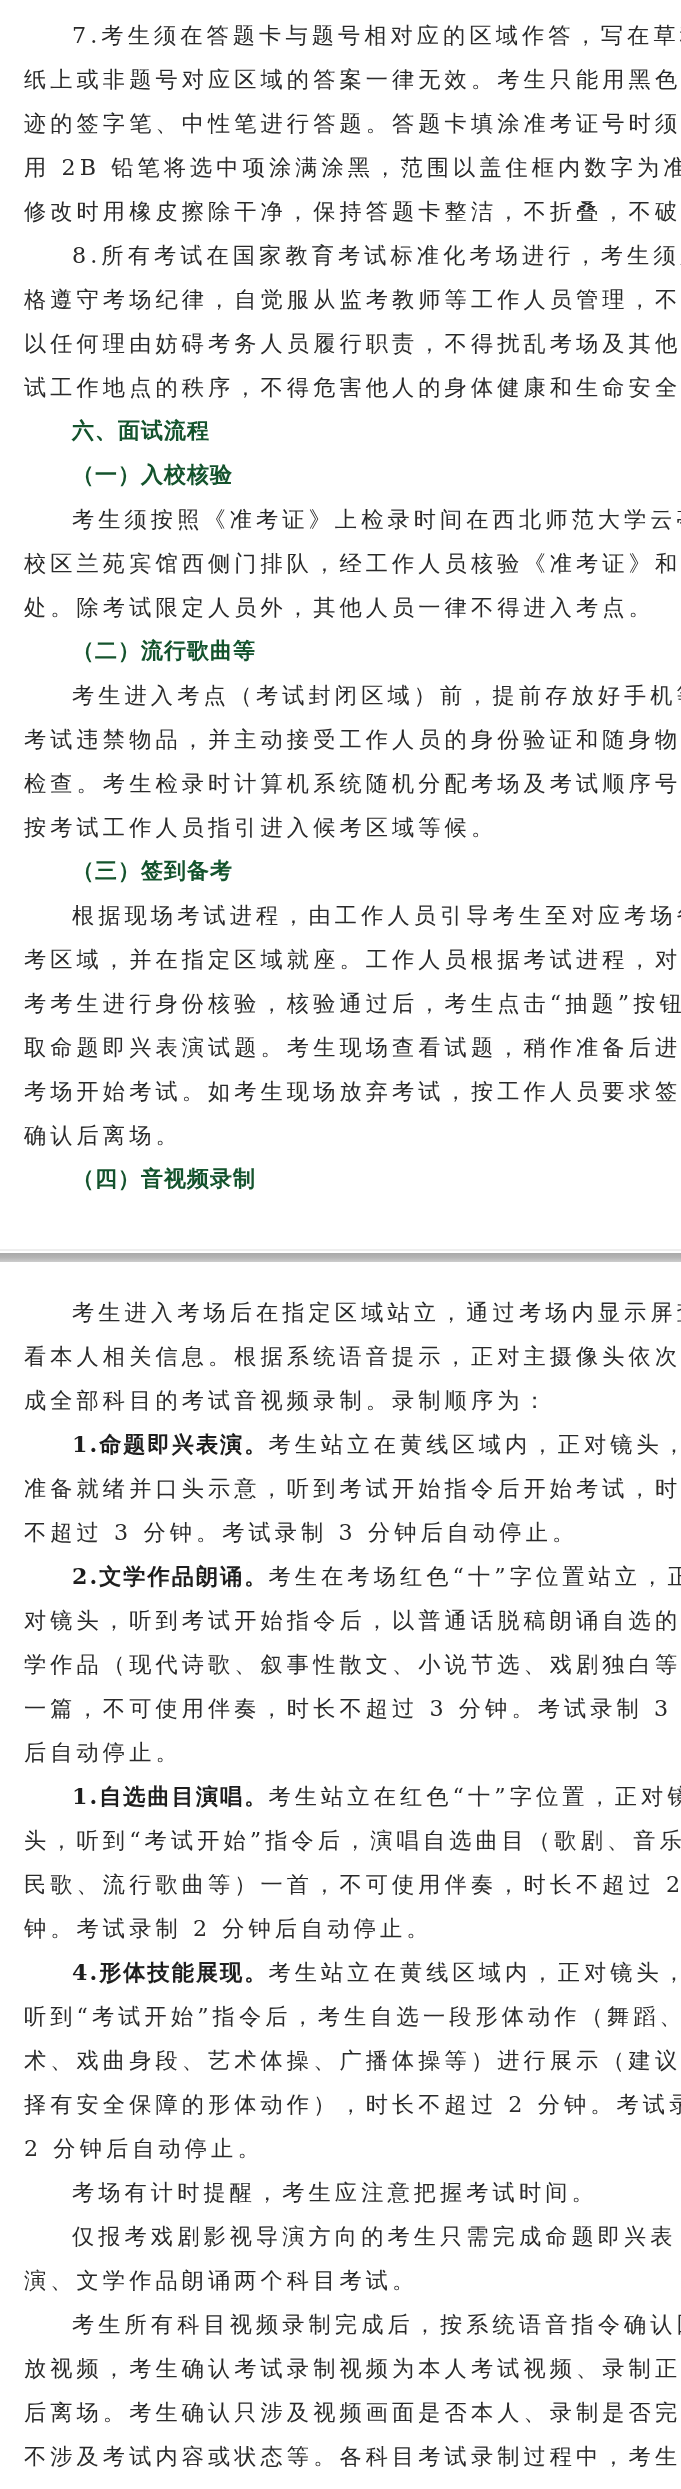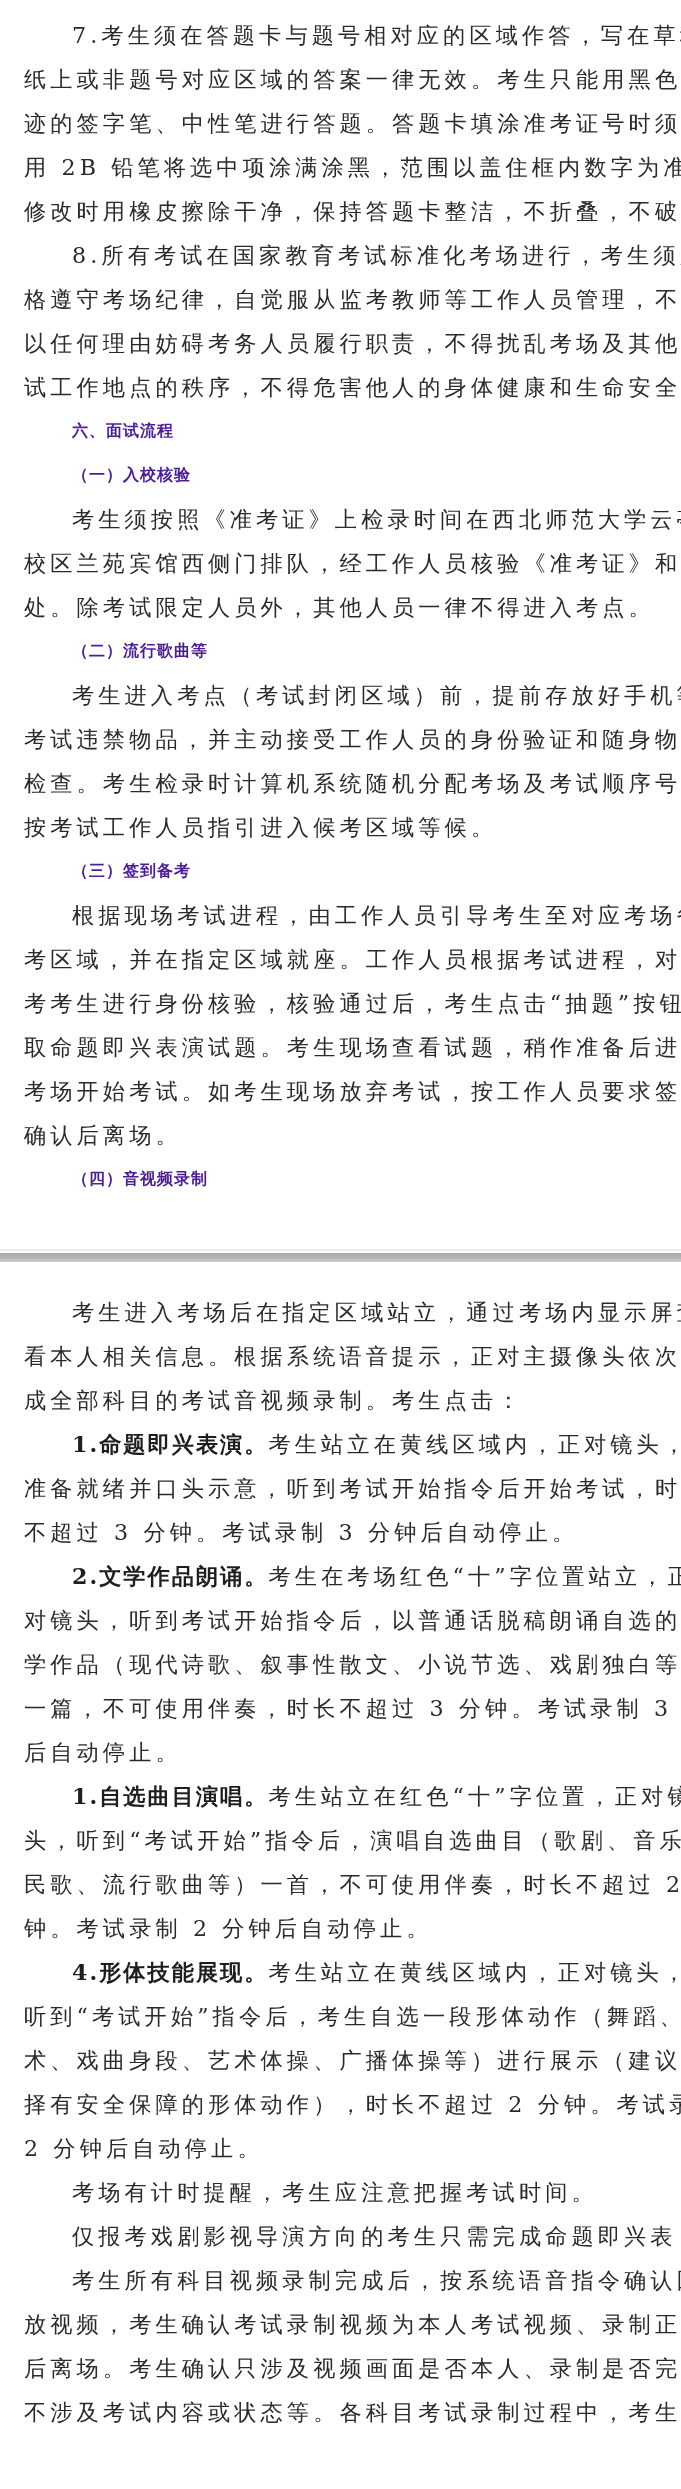--- a/index.html
+++ b/index.html
@@ -31,22 +31,22 @@
     font-size: 22.2px;
     letter-spacing: 4.1px;
     white-space: nowrap;
     overflow: visible;
   }
   .indent { padding-left: 48px; }
   .heading {
     font-family: "DejaVu Sans", "Liberation Sans", sans-serif;
     font-weight: bold;
     letter-spacing: 1px;
-    font-size: 16px;
-    color: #4c1d95;
+    font-size: 22px;
+    color: #14532d;
   }
   .sub-heading { padding-left: 48px; }
   .bold-lead { font-weight: bold; color: #1e1e1e; letter-spacing: 2px; }
   .page-sep {
     position: absolute;
     left: 0;
     top: 1249px;
     width: 681px;
     height: 15px;
   }
@@ -115,21 +115,21 @@
   <div class="thin"></div>
   <div class="bar"></div>
 </div>
 
 <div class="page page-2">
   <div class="content" style="top:26px;">
 
     <div>
       <span class="line indent">考生进入考场后在指定区域站立，通过考场内显示屏查</span>
       <span class="line">看本人相关信息。根据系统语音提示，正对主摄像头依次完</span>
-      <span class="line">成全部科目的考试音视频录制。考生点击：</span>
+      <span class="line">成全部科目的考试音视频录制。录制顺序为：</span>
     </div>
 
     <div>
       <span class="line indent"><span class="bold-lead">1.命题即兴表演。</span><span>考生站立在黄线区域内，正对镜头，</span></span>
       <span class="line">准备就绪并口头示意，听到考试开始指令后开始考试，时长</span>
       <span class="line">不超过 3 分钟。考试录制 3 分钟后自动停止。</span>
     </div>
 
     <div>
       <span class="line indent"><span class="bold-lead">2.文学作品朗诵。</span><span>考生在考场红色“十”字位置站立，正</span></span>
@@ -151,20 +151,21 @@
       <span class="line">听到“考试开始”指令后，考生自选一段形体动作（舞蹈、武</span>
       <span class="line">术、戏曲身段、艺术体操、广播体操等）进行展示（建议选</span>
       <span class="line">择有安全保障的形体动作），时长不超过 2 分钟。考试录制</span>
       <span class="line">2 分钟后自动停止。</span>
     </div>
 
     <span class="line indent">考场有计时提醒，考生应注意把握考试时间。</span>
 
     <div>
       <span class="line indent">仅报考戏剧影视导演方向的考生只需完成命题即兴表</span>
+      <span class="line">演、文学作品朗诵两个科目考试。</span>
     </div>
 
     <div>
       <span class="line indent">考生所有科目视频录制完成后，按系统语音指令确认回</span>
       <span class="line">放视频，考生确认考试录制视频为本人考试视频、录制正常</span>
       <span class="line">后离场。考生确认只涉及视频画面是否本人、录制是否完成，</span>
       <span class="line">不涉及考试内容或状态等。各科目考试录制过程中，考生若</span>
     </div>
   </div>
 </div>

